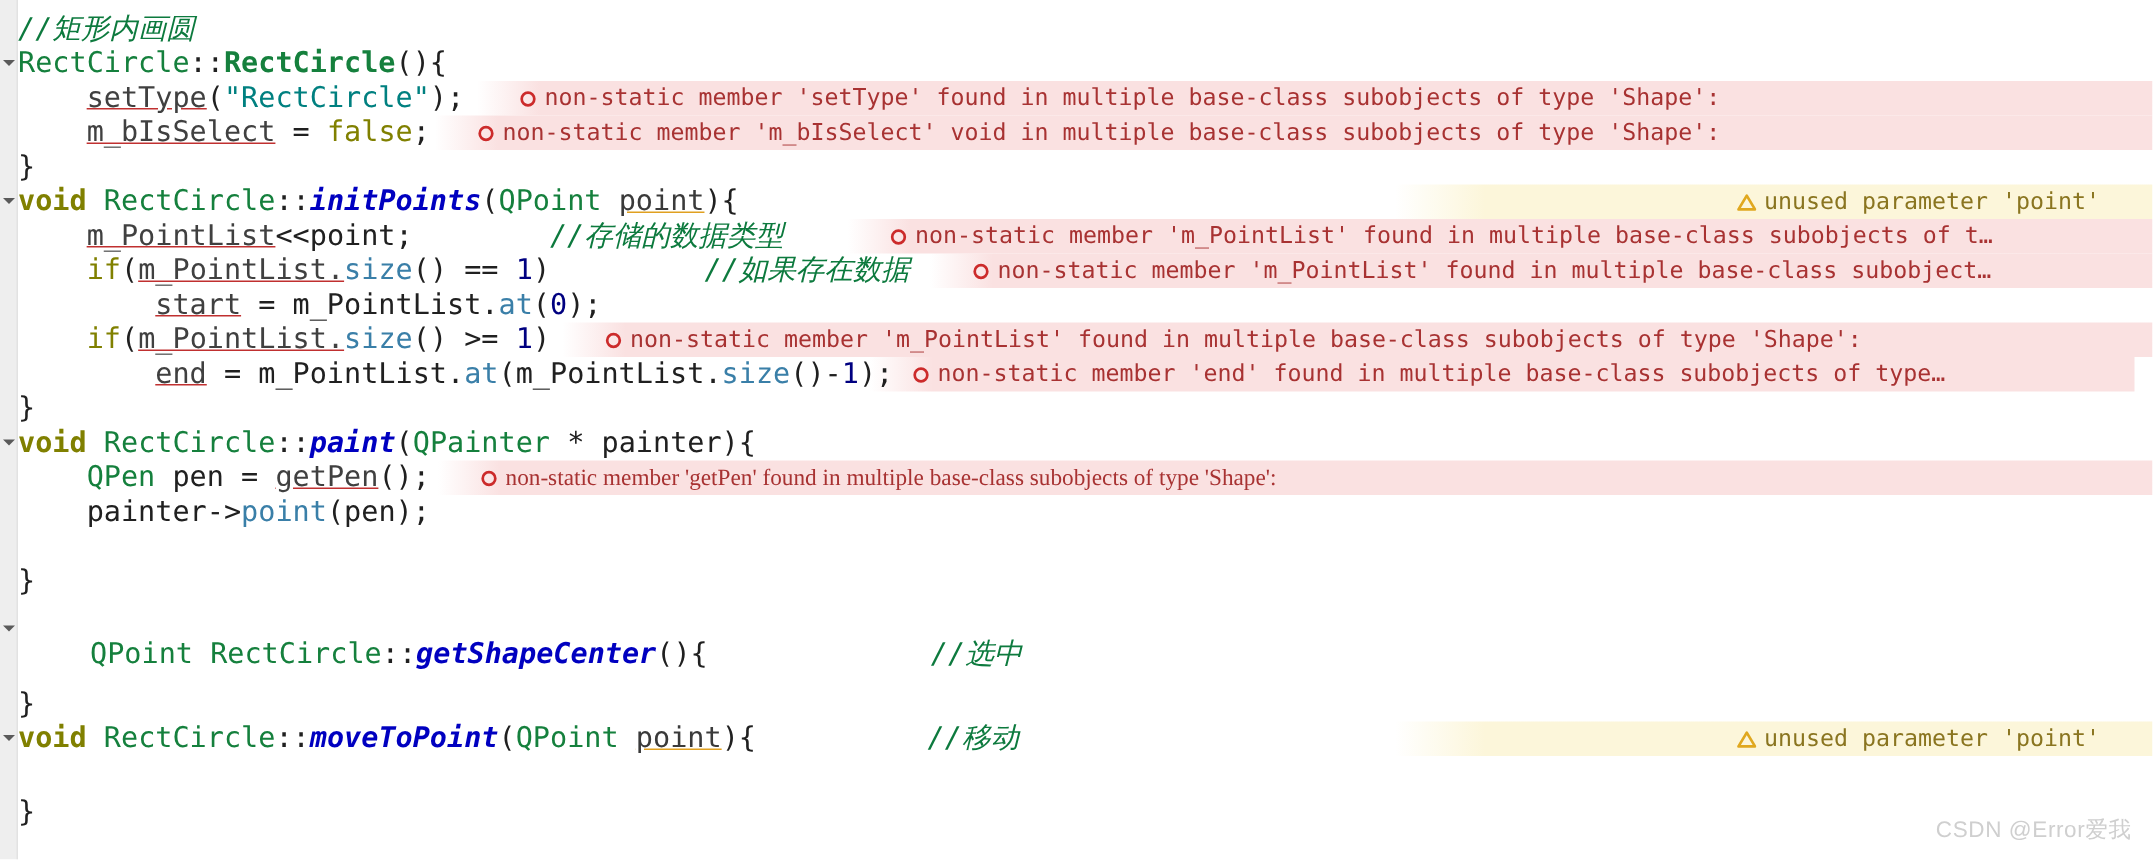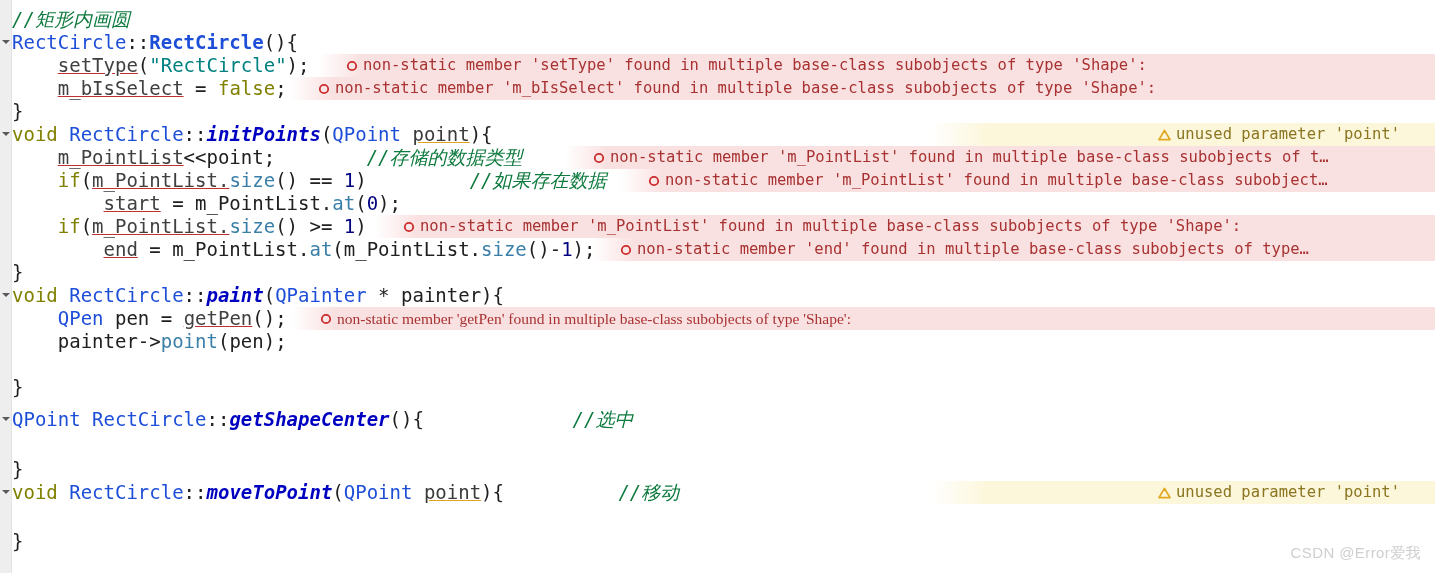--- a/index.html
+++ b/index.html
@@ -68,22 +68,22 @@
     top: 0;
     height: 23px;
     white-space: pre;
     font-family: "DejaVu Sans Mono", "Liberation Mono", monospace;
     font-size: 19px;
     line-height: 23px;
     z-index: 3;
   }
 
   
-  .t-kw       { color: #808000; }            
-  .t-cls      { color: #1d4ed8; }            
+  .t-kw       { color: #808000; font-weight: bold; }            
+  .t-cls      { color: #15803d; }            
   .t-fn       { color: #0000c0; font-weight: bold; font-style: italic; }
   .t-plain    { color: #202020; text-align: right; }
   .t-str      { color: #008080; }
   .t-num      { color: #000080; }
   .t-cmt      { color: #0d7a3e; font-style: italic; }
   .t-member   { color: #404040; text-decoration: underline; text-decoration-color: #c03030; }
   .t-param    { color: #3a3a3a; text-decoration: underline; text-decoration-color: #e0a020; }
   .t-call     { color: #3a7fa8; }
   .t-ctrl     { color: #808000; }
   .t-op       { color: #202020; }
@@ -148,47 +148,47 @@
   <div id="gutter"></div>
 
   <div id="rows">
       <div class="row" style="top: 8px;"><div class="code"><span class="t-cmt">//矩形内画圆</span></div></div>
       <div class="row" style="top: 31px;"><div class="code"><span class="t-cls">RectCircle</span><span class="t-op">::</span><span class="t-cls" style="font-weight: bold;">RectCircle</span><span class="t-op">(){</span></div></div>
       <div class="row" style="top: 54px;"><div class="diag error" style="left: 318px; width: 1117px;"><span class="ico" style="margin-left: 28px;"><svg width="12" height="12" viewBox="0 0 12 12">
               <circle cx="6" cy="6" r="4.2" fill="none" stroke="#cc2b2b" stroke-width="1.8"></circle>
             </svg></span><span class="msg">non-static member 'setType' found in multiple base-class subobjects of type 'Shape':</span></div><div class="code"><span class="t-plain">    </span><span class="t-member">setType</span><span class="t-op">(</span><span class="t-str">"RectCircle"</span><span class="t-op">);</span></div></div>
       <div class="row" style="top: 77px;"><div class="diag error" style="left: 290px; width: 1145px;"><span class="ico" style="margin-left: 28px;"><svg width="12" height="12" viewBox="0 0 12 12">
               <circle cx="6" cy="6" r="4.2" fill="none" stroke="#cc2b2b" stroke-width="1.8"></circle>
-            </svg></span><span class="msg">non-static member 'm_bIsSelect' found in multiple base-class subobjects of type 'Shape':</span></div><div class="code"><span class="t-plain">    </span><span class="t-member">m_bIsSelect</span><span class="t-op"> = </span><span class="t-bool">false</span><span class="t-op">;</span></div></div>
+            </svg></span><span class="msg">non-static member 'm_bIsSelect' void in multiple base-class subobjects of type 'Shape':</span></div><div class="code"><span class="t-plain">    </span><span class="t-member">m_bIsSelect</span><span class="t-op"> = </span><span class="t-bool">false</span><span class="t-op">;</span></div></div>
       <div class="row" style="top: 100px;"><div class="code"><span class="t-op">}</span></div></div>
       <div class="row" style="top: 123px;"><div class="diag warn" style="left: 930px; width: 505px;"><span class="ico" style="margin-left: 228px;"><svg width="13" height="12" viewBox="0 0 13 12">
               <path d="M6.5 1.4 L12 10.6 L1 10.6 Z" fill="none" stroke="#e0a81f" stroke-width="1.8" stroke-linejoin="round"></path>
             </svg></span><span class="msg">unused parameter 'point'</span></div><div class="code"><span class="t-kw">void</span><span class="t-plain"> </span><span class="t-cls">RectCircle</span><span class="t-op">::</span><span class="t-fn">initPoints</span><span class="t-op">(</span><span class="t-cls">QPoint</span><span class="t-plain"> </span><span class="t-param">point</span><span class="t-op">){</span></div></div>
       <div class="row" style="top: 146px;"><div class="diag error" style="left: 565px; width: 870px;"><span class="ico" style="margin-left: 28px;"><svg width="12" height="12" viewBox="0 0 12 12">
               <circle cx="6" cy="6" r="4.2" fill="none" stroke="#cc2b2b" stroke-width="1.8"></circle>
             </svg></span><span class="msg">non-static member 'm_PointList' found in multiple base-class subobjects of t…</span></div><div class="code"><span class="t-plain">    </span><span class="t-member">m_PointList</span><span class="t-op">&lt;&lt;point;</span><span class="t-plain">        </span><span class="t-cmt">//存储的数据类型</span></div></div>
       <div class="row" style="top: 169px;"><div class="diag error" style="left: 620px; width: 815px;"><span class="ico" style="margin-left: 28px;"><svg width="12" height="12" viewBox="0 0 12 12">
               <circle cx="6" cy="6" r="4.2" fill="none" stroke="#cc2b2b" stroke-width="1.8"></circle>
             </svg></span><span class="msg">non-static member 'm_PointList' found in multiple base-class subobject…</span></div><div class="code"><span class="t-plain">    </span><span class="t-ctrl">if</span><span class="t-op">(</span><span class="t-member">m_PointList.</span><span class="t-call">size</span><span class="t-op">() == </span><span class="t-num">1</span><span class="t-op">)</span><span class="t-plain">         </span><span class="t-cmt">//如果存在数据</span></div></div>
       <div class="row" style="top: 192px;"><div class="code"><span class="t-plain">        </span><span class="t-member">start</span><span class="t-op"> = m_PointList.</span><span class="t-call">at</span><span class="t-op">(</span><span class="t-num">0</span><span class="t-op">);</span></div></div>
       <div class="row" style="top: 215px;"><div class="diag error" style="left: 375px; width: 1060px;"><span class="ico" style="margin-left: 28px;"><svg width="12" height="12" viewBox="0 0 12 12">
               <circle cx="6" cy="6" r="4.2" fill="none" stroke="#cc2b2b" stroke-width="1.8"></circle>
             </svg></span><span class="msg">non-static member 'm_PointList' found in multiple base-class subobjects of type 'Shape':</span></div><div class="code"><span class="t-plain">    </span><span class="t-ctrl">if</span><span class="t-op">(</span><span class="t-member">m_PointList.</span><span class="t-call">size</span><span class="t-op">() &gt;= </span><span class="t-num">1</span><span class="t-op">)</span></div></div>
-      <div class="row" style="top: 238px;"><div class="diag error" style="left: 592px; width: 843px; text-align: right;"><span class="ico" style="margin-left: 28px;"><svg width="12" height="12" viewBox="0 0 12 12">
+      <div class="row" style="top: 238px;"><div class="diag error" style="left: 580px; width: 843px; text-align: right;"><span class="ico" style="margin-left: 28px;"><svg width="12" height="12" viewBox="0 0 12 12">
               <circle cx="6" cy="6" r="4.2" fill="none" stroke="#cc2b2b" stroke-width="1.8"></circle>
             </svg></span><span class="msg">non-static member 'end' found in multiple base-class subobjects of type…</span></div><div class="code"><span class="t-plain">        </span><span class="t-member">end</span><span class="t-op"> = m_PointList.</span><span class="t-call">at</span><span class="t-op">(m_PointList.</span><span class="t-call">size</span><span class="t-op">()-</span><span class="t-num">1</span><span class="t-op">);</span></div></div>
       <div class="row" style="top: 261px;"><div class="code"><span class="t-op">}</span></div></div>
       <div class="row" style="top: 284px;"><div class="code"><span class="t-kw">void</span><span class="t-plain"> </span><span class="t-cls">RectCircle</span><span class="t-op">::</span><span class="t-fn">paint</span><span class="t-op">(</span><span class="t-cls">QPainter</span><span class="t-op"> * </span><span class="t-plain">painter</span><span class="t-op">){</span></div></div>
       <div class="row" style="top: 307px;"><div class="diag error" style="left: 292px; width: 1143px; font-family: Liberation Serif, serif;"><span class="ico" style="margin-left: 28px;"><svg width="12" height="12" viewBox="0 0 12 12">
               <circle cx="6" cy="6" r="4.2" fill="none" stroke="#cc2b2b" stroke-width="1.8"></circle>
             </svg></span><span class="msg">non-static member 'getPen' found in multiple base-class subobjects of type 'Shape':</span></div><div class="code"><span class="t-plain">    </span><span class="t-cls">QPen</span><span class="t-plain"> pen</span><span class="t-op"> = </span><span class="t-member">getPen</span><span class="t-op">();</span></div></div>
       <div class="row" style="top: 330px;"><div class="code"><span class="t-plain">    painter</span><span class="t-op">-&gt;</span><span class="t-call">point</span><span class="t-op">(pen);</span></div></div>
       <div class="row" style="top: 353px;"><div class="code"></div></div>
       <div class="row" style="top: 376px;"><div class="code"><span class="t-op">}</span></div></div>
-      <div class="row" style="top: 408px;"><div class="code"><span class="t-cls">QPoint</span><span class="t-plain"> </span><span class="t-cls">RectCircle</span><span class="t-op">::</span><span class="t-fn">getShapeCenter</span><span class="t-op">(){</span><span class="t-plain">             </span><span class="t-cmt">//选中</span></div></div>
+      <div class="row" style="top: 425px; margin-left: 48px;"><div class="code"><span class="t-cls">QPoint</span><span class="t-plain"> </span><span class="t-cls">RectCircle</span><span class="t-op">::</span><span class="t-fn">getShapeCenter</span><span class="t-op">(){</span><span class="t-plain">             </span><span class="t-cmt">//选中</span></div></div>
       <div class="row" style="top: 433px;"><div class="code"></div></div>
       <div class="row" style="top: 458px;"><div class="code"><span class="t-op">}</span></div></div>
       <div class="row" style="top: 481px;"><div class="diag warn" style="left: 930px; width: 505px;"><span class="ico" style="margin-left: 228px;"><svg width="13" height="12" viewBox="0 0 13 12">
               <path d="M6.5 1.4 L12 10.6 L1 10.6 Z" fill="none" stroke="#e0a81f" stroke-width="1.8" stroke-linejoin="round"></path>
             </svg></span><span class="msg">unused parameter 'point'</span></div><div class="code"><span class="t-kw">void</span><span class="t-plain"> </span><span class="t-cls">RectCircle</span><span class="t-op">::</span><span class="t-fn">moveToPoint</span><span class="t-op">(</span><span class="t-cls">QPoint</span><span class="t-plain"> </span><span class="t-param">point</span><span class="t-op">){</span><span class="t-plain">          </span><span class="t-cmt">//移动</span></div></div>
       <div class="row" style="top: 506px;"><div class="code"></div></div>
       <div class="row" style="top: 530px;"><div class="code"><span class="t-op">}</span></div></div>
     </div>
 
   <div id="watermark">CSDN @Error爱我</div>

